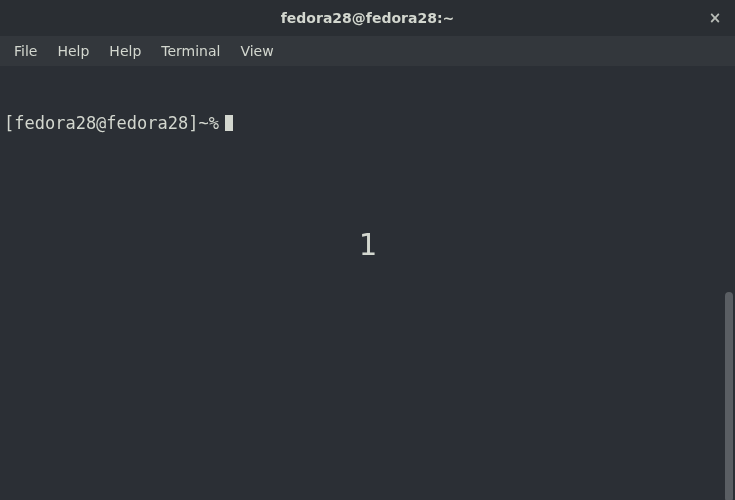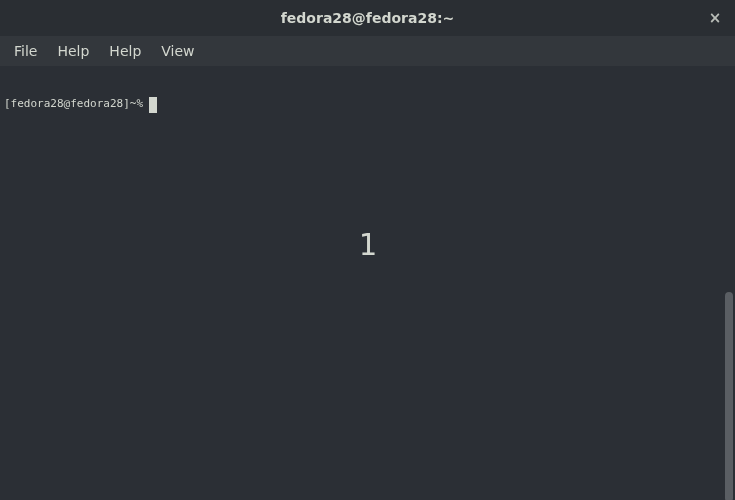--- a/index.html
+++ b/index.html
@@ -57,21 +57,21 @@
     }
     .terminal-area {
       position: relative;
       width: 100%;
       height: calc(500px - 36px - 30px);
       background: #2b2f35;
     }
     .terminal-content {
       padding: 2px 4px;
       font-family: "DejaVu Sans Mono", "Liberation Mono", monospace;
-      font-size: 11px;
+      font-size: 17px;
       color: #d3d7cf;
       line-height: 1.3;
       white-space: pre;
     }
     .prompt-line {
       display: flex;
       align-items: center;
     }
     .cursor-block {
       display: inline-block;
@@ -117,20 +117,21 @@
   <span>fedora28@fedora28:~</span>
   <div class="titlebar-close">
     <span>×</span>
   </div>
 </div>
 
 <div class="menubar">
   <div class="menu-item">File</div>
   <div class="menu-item">Help</div>
   <div class="menu-item">Help</div>
+  <div class="menu-item">Terminal</div>
   <div class="menu-item">View</div>
 </div>
 
 <div class="terminal-area">
   <div class="terminal-content">
     <div class="prompt-line"><span>[fedora28@fedora28]~%</span><span class="cursor-block"></span></div>
   </div>
   <div class="scrollbar-track">
     <div class="scrollbar-thumb"></div>
   </div>

